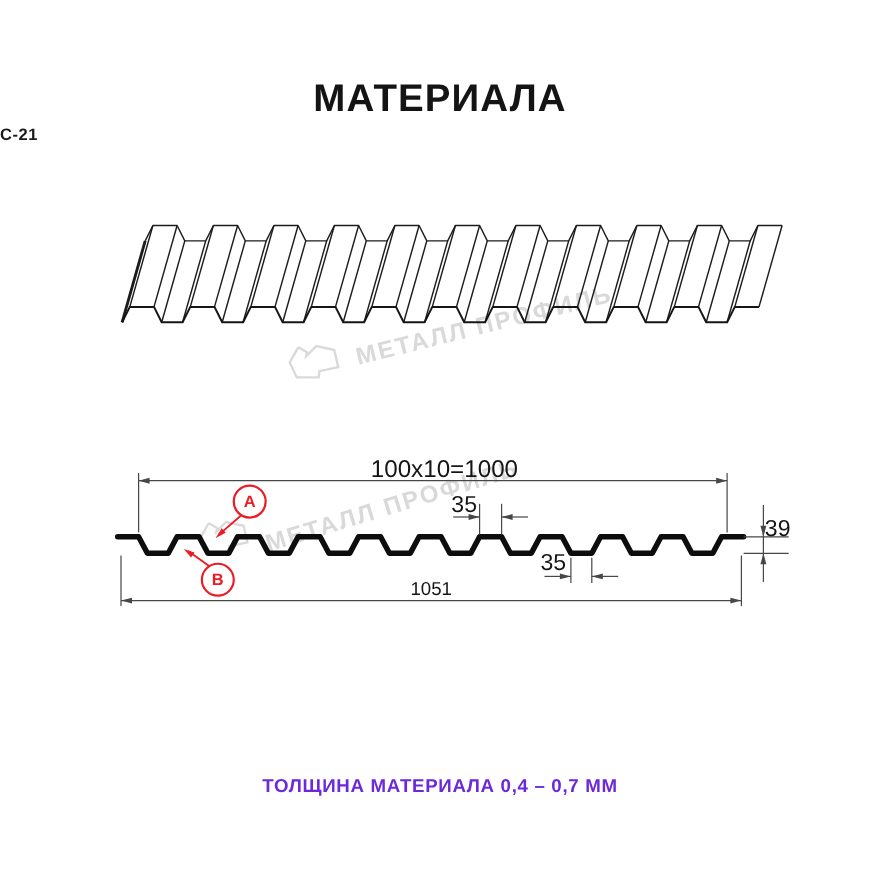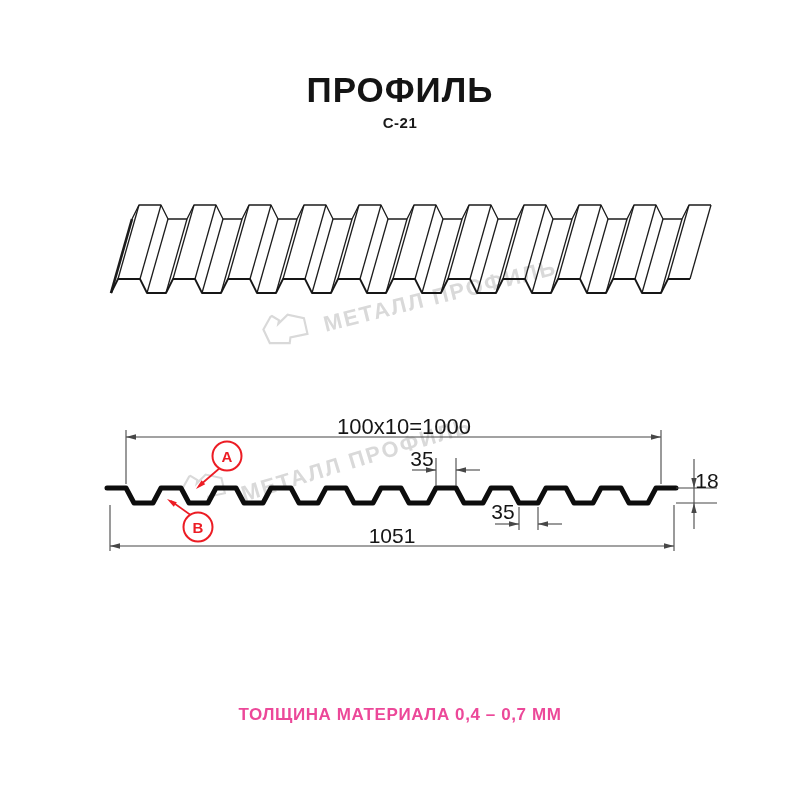--- a/index.html
+++ b/index.html
@@ -1,44 +1,44 @@
 <!DOCTYPE html>
 <html><head>
 <meta charset="utf-8">
 <style>
   html,body{margin:0;padding:0;background:#fff;}
   .stage{position:relative;width:800px;height:800px;background:#fff;overflow:hidden;
          font-family:"Liberation Sans","DejaVu Sans",sans-serif;}
   .title{position:absolute;left:0;top:70px;width:800px;text-align:center;
          font-size:35px;font-weight:700;letter-spacing:1px;color:#141414;}
-  .subtitle{position:absolute;left:0;top:114px;width:800px;text-align:center;
+  .subtitle{position:absolute;left:0;top:114px;width:800px;text-align:left;
          font-size:15px;font-weight:600;letter-spacing:.5px;color:#1a1a1a;}
   .footer-note{position:absolute;left:0;top:705px;width:800px;text-align:center;
-         font-size:17px;font-weight:600;letter-spacing:.6px;color:#ec4899;}
+         font-size:17px;font-weight:600;letter-spacing:.6px;color:#6d28d9;}
   .wm-text{position:absolute;font-size:22px;font-weight:700;letter-spacing:2px;
          color:#d9d9d9;white-space:nowrap;transform-origin:left center;}
   .wm-text.wm1{left:324px;top:312px;transform:rotate(-14deg);}
   .wm-text.wm2{left:242px;top:482px;transform:rotate(-17deg);}
   .wm-logo{position:absolute;}
   .wm-logo.wm1{left:257px;top:305px;}
   .wm-logo.wm2{left:176px;top:465px;}
   svg#drawing{position:absolute;left:0;top:0;}
   .dim-label{position:absolute;transform:translate(-50%,-50%);font-size:21px;
          color:#151515;white-space:nowrap;}
   .marker{position:absolute;width:27px;height:27px;border:2.5px solid #ec1c24;
          border-radius:50%;background:#fff;transform:translate(-50%,-50%);
          display:flex;align-items:center;justify-content:center;
          font-size:15px;font-weight:700;color:#ec1c24;}
 </style>
 </head>
 <body>
 
 <div class="stage">
 
-  <div class="title">ПРОФИЛЬ</div>
+  <div class="title">МАТЕРИАЛА</div>
   <div class="subtitle">С-21</div>
 
   <svg class="wm-logo wm1" width="64" height="47" viewBox="0 0 90 65">
     <polygon points="9,34 19,16 21,15 31,21 30,26 43,13 66,18 71,40 47,45 46,53 18,53" fill="none" stroke="#d9d9d9" stroke-width="3"></polygon>
   </svg>
   <div class="wm-text wm1">МЕТАЛЛ ПРОФИЛЬ</div>
 
   <svg class="wm-logo wm2" width="62" height="46" viewBox="0 0 90 65">
     <polygon points="9,34 19,16 21,15 31,21 30,26 43,13 66,18 71,40 47,45 46,53 18,53" fill="none" stroke="#d9d9d9" stroke-width="3"></polygon>
   </svg>
@@ -118,22 +118,22 @@
       <line x1="694" y1="459" x2="694" y2="529" stroke="#474747" stroke-width="1.1"></line>
       <polygon points="694,488 696.7,478 691.3,478" fill="#474747"></polygon>
       <polygon points="694,503 691.3,513 696.7,513" fill="#474747"></polygon>
       <line x1="221" y1="467" x2="199" y2="486" stroke="#ec1c24" stroke-width="1.7"></line>
       <polygon points="196,489 205.209,484.298 201.591,480.302" fill="#ec1c24"></polygon>
       <line x1="192" y1="516" x2="171" y2="501" stroke="#ec1c24" stroke-width="1.7"></line>
       <polygon points="167,499 173.788,506.841 176.812,502.35900000000004" fill="#ec1c24"></polygon>
     </svg>
 
   <div class="dim-label" style="left:404px;top:427px;font-size:22px;">100x10=1000</div>
-  <div class="dim-label" style="left:392px;top:536px;font-size:21px;">1051</div>
+  <div class="dim-label" style="left:392px;top:536px;font-size:17px;">1051</div>
   <div class="dim-label" style="left:422px;top:459px;">35</div>
   <div class="dim-label" style="left:503px;top:512px;">35</div>
-  <div class="dim-label" style="left:707px;top:481px;">18</div>
+  <div class="dim-label" style="left:707px;top:481px;">39</div>
 
   <div class="marker" style="left:227px;top:456px;">A</div>
   <div class="marker" style="left:198px;top:527px;">B</div>
 
   <div class="footer-note">ТОЛЩИНА МАТЕРИАЛА 0,4 – 0,7 ММ</div>
 </div>
 
 </body></html>

